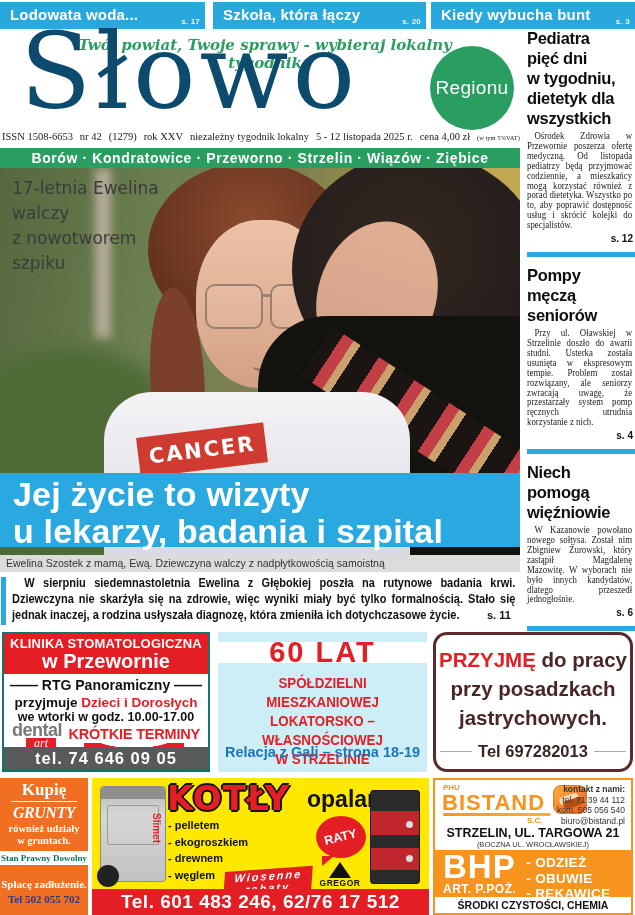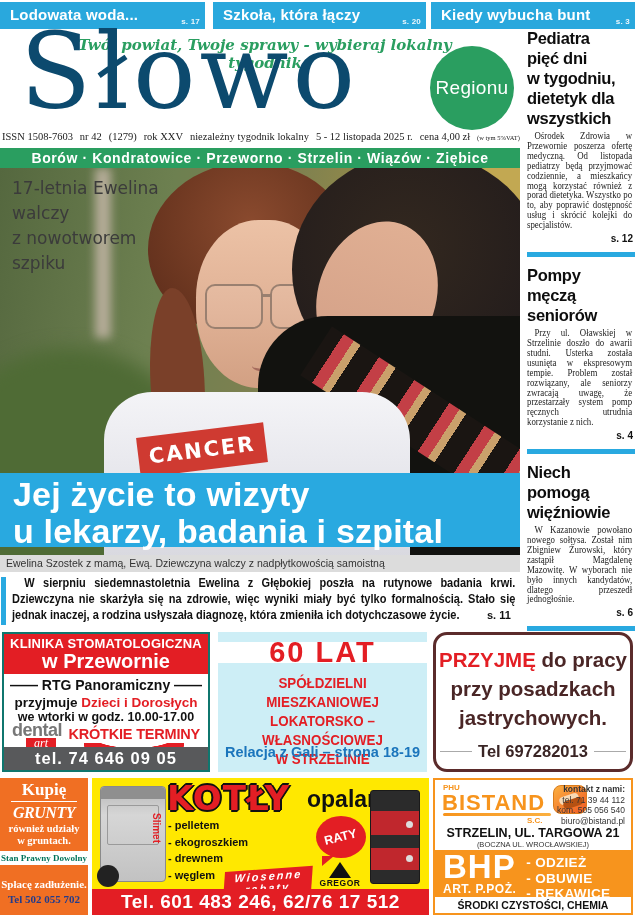--- a/index.html
+++ b/index.html
@@ -296,21 +296,21 @@
   <div class="teaser" style="left:431px;width:204px;">
     <span>Kiedy wybucha bunt</span>
     <span class="pg">s. 3</span>
   </div>
 
   <div class="tagline">Twój powiat, Twoje sprawy - wybieraj lokalny tygodnik</div>
   <div class="mast-title">Słowo</div>
   <div class="mast-badge">Regionu</div>
 
   <div class="issn-row">
-    <span>ISSN 1508-7603</span>
+    <span>ISSN 1508-6653</span>
     <span>nr 42</span>
     <span>(1279)</span>
     <span>rok XXV</span>
     <span>niezależny tygodnik lokalny</span>
     <span>5 - 12 listopada 2025 r.</span>
     <span>cena 4,00 zł</span>
     <span class="vat">(w tym 5%VAT)</span>
   </div>
 
   <div class="towns">Borów · Kondratowice · Przeworno · Strzelin · Wiązów · Ziębice</div>

